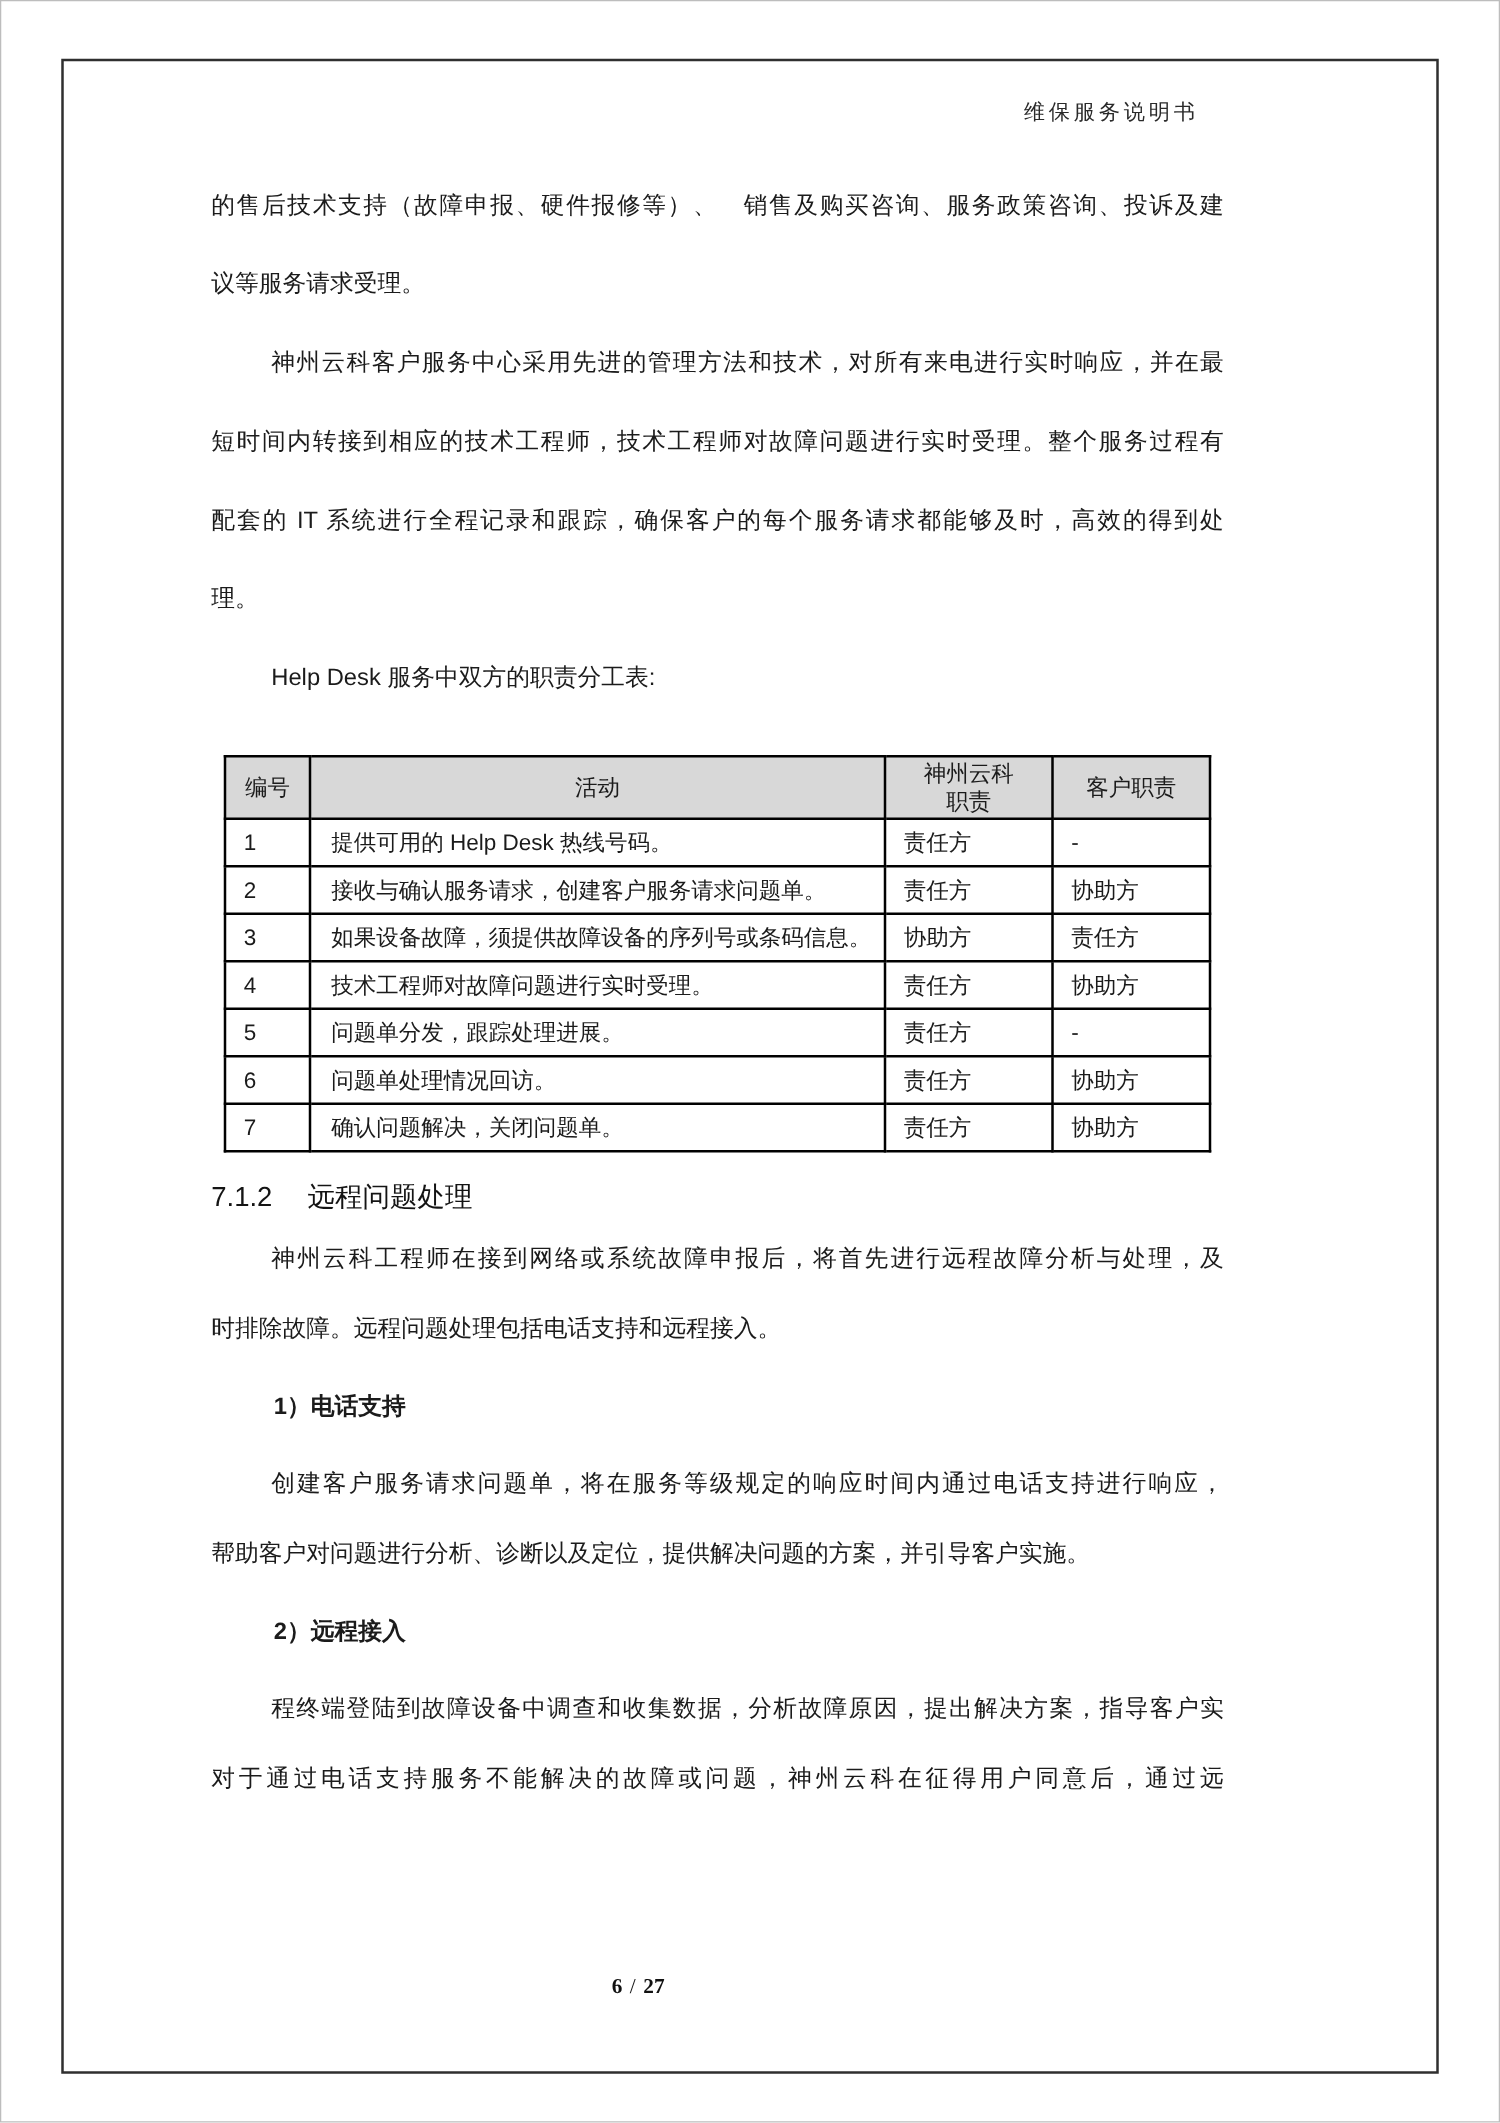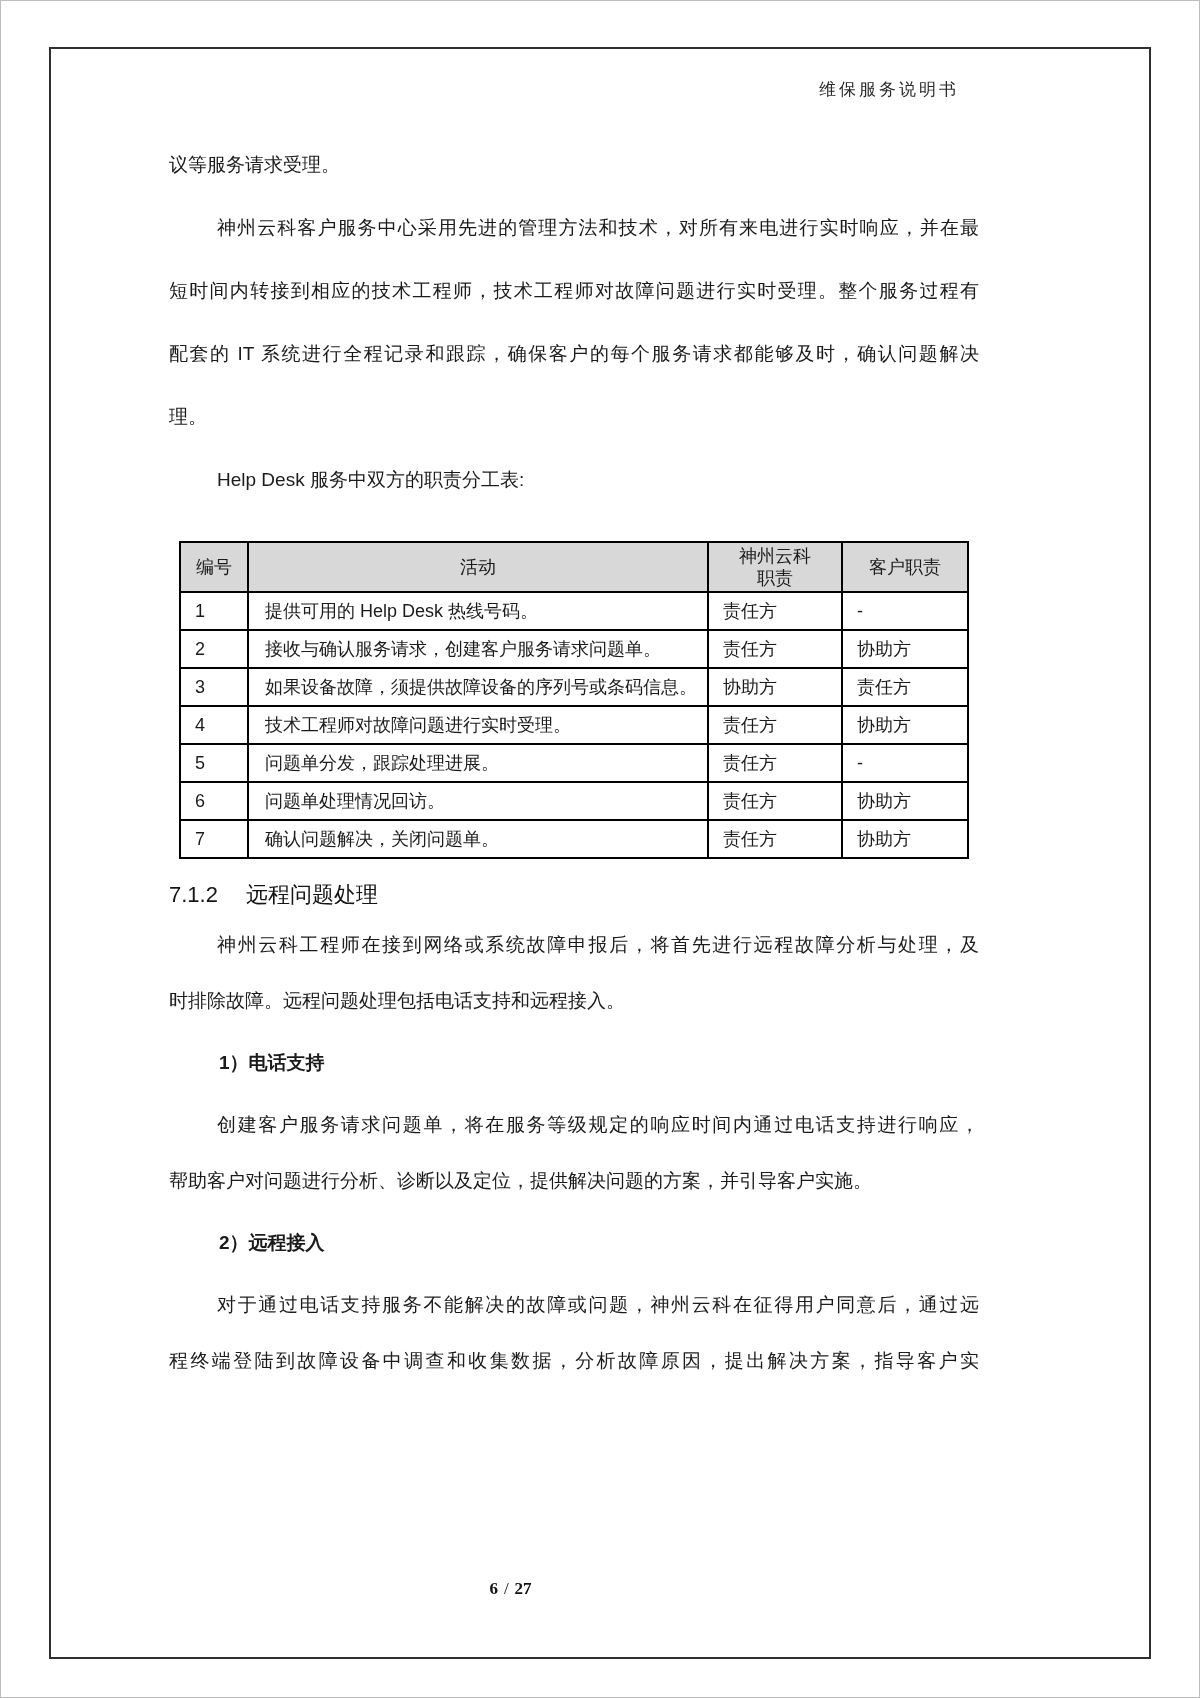--- a/index.html
+++ b/index.html
@@ -99,27 +99,28 @@
 </head>
 <body>
 
 <div class="page-border"></div>
 
 <div class="doc-header">维保服务说明书</div>
 
 <div class="content">
 
   <div class="para lh63 mt0">
+      <div>的售后技术支持（故障申报、硬件报修等）、　销售及购买咨询、服务政策咨询、投诉及建</div>
       <div>议等服务请求受理。</div>
     </div>
 
   <div class="para lh63 indent">
       <div>神州云科客户服务中心采用先进的管理方法和技术，对所有来电进行实时响应，并在最</div>
       <div>短时间内转接到相应的技术工程师，技术工程师对故障问题进行实时受理。整个服务过程有</div>
-      <div>配套的 IT 系统进行全程记录和跟踪，确保客户的每个服务请求都能够及时，确认问题解决</div>
+      <div>配套的 IT 系统进行全程记录和跟踪，确保客户的每个服务请求都能够及时，高效的得到处</div>
       <div>理。</div>
     </div>
 
   <div class="para lh63 indent">
       <div>Help Desk 服务中双方的职责分工表:</div>
     </div>
 
   <table class="resp-table">
     <colgroup>
       <col style="width:68px">
@@ -194,21 +195,21 @@
   <div class="subhead">1）电话支持</div>
 
   <div class="para lh56 indent mt6">
       <div>创建客户服务请求问题单，将在服务等级规定的响应时间内通过电话支持进行响应，</div>
       <div>帮助客户对问题进行分析、诊断以及定位，提供解决问题的方案，并引导客户实施。</div>
     </div>
 
   <div class="subhead">2）远程接入</div>
 
   <div class="para lh56 indent cont mt6">
+      <div>程终端登陆到故障设备中调查和收集数据，分析故障原因，提出解决方案，指导客户实</div>
       <div>对于通过电话支持服务不能解决的故障或问题，神州云科在征得用户同意后，通过远</div>
-      <div>程终端登陆到故障设备中调查和收集数据，分析故障原因，提出解决方案，指导客户实</div>
     </div>
 
 </div>
 
 <div class="doc-footer">
   <span class="pg">6</span><span class="sep">/</span><span class="pg">27</span>
 </div>
 
 </body></html>

